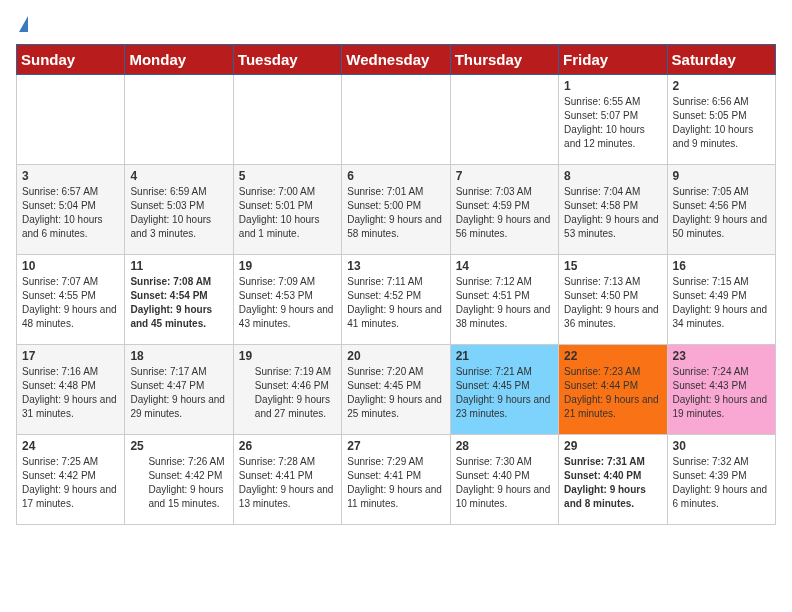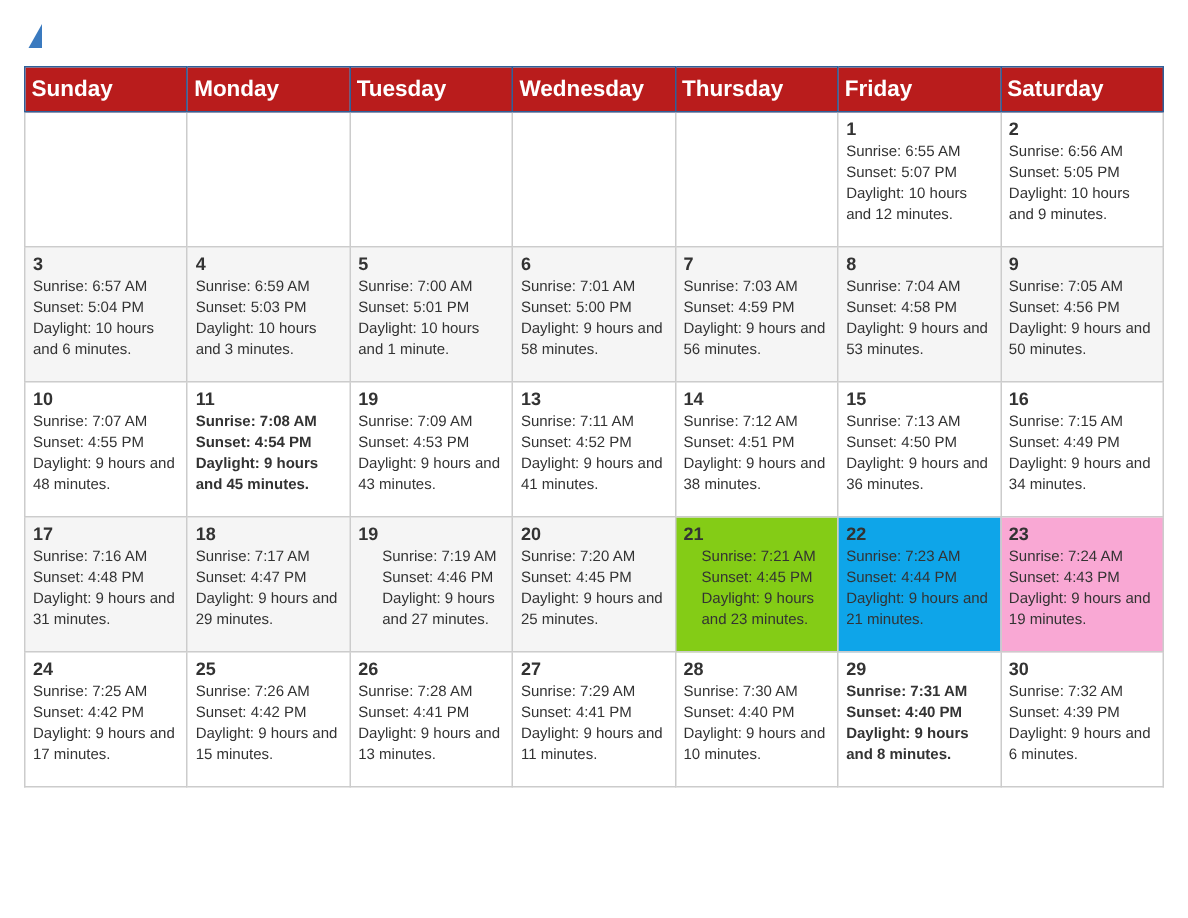--- a/index.html
+++ b/index.html
@@ -224,27 +224,27 @@
           <div class="day-info" style="white-space: pre-line; margin-left: 16px;">Sunrise: 7:19 AM
 Sunset: 4:46 PM
 Daylight: 9 hours and 27 minutes.</div>
         </td>
         <td style="background: rgb(245, 245, 245);">
           <span class="day-number">20</span>
           <div class="day-info" style="white-space: pre-line;">Sunrise: 7:20 AM
 Sunset: 4:45 PM
 Daylight: 9 hours and 25 minutes.</div>
         </td>
-        <td style="background: #84cc16;">
+        <td style="background: #7dd3fc;">
           <span class="day-number">21</span>
-          <div class="day-info" style="white-space: pre-line; margin-left: 12px;">Sunrise: 7:21 AM
+          <div class="day-info" style="white-space: pre-line;">Sunrise: 7:21 AM
 Sunset: 4:45 PM
 Daylight: 9 hours and 23 minutes.</div>
         </td>
-        <td style="background: #0ea5e9;">
+        <td style="background: #f97316;">
           <span class="day-number">22</span>
           <div class="day-info" style="white-space: pre-line;">Sunrise: 7:23 AM
 Sunset: 4:44 PM
 Daylight: 9 hours and 21 minutes.</div>
         </td>
         <td style="background: #f9a8d4;">
           <span class="day-number">23</span>
           <div class="day-info" style="white-space: pre-line;">Sunrise: 7:24 AM
 Sunset: 4:43 PM
 Daylight: 9 hours and 19 minutes.</div>
@@ -252,21 +252,21 @@
       </tr>
       <tr>
         <td>
           <span class="day-number">24</span>
           <div class="day-info" style="white-space: pre-line;">Sunrise: 7:25 AM
 Sunset: 4:42 PM
 Daylight: 9 hours and 17 minutes.</div>
         </td>
         <td>
           <span class="day-number">25</span>
-          <div class="day-info" style="white-space: pre-line;">Sunrise: 7:26 AM
+          <div class="day-info" style="white-space: pre-line; margin-left: 18px;">Sunrise: 7:26 AM
 Sunset: 4:42 PM
 Daylight: 9 hours and 15 minutes.</div>
         </td>
         <td>
           <span class="day-number">26</span>
           <div class="day-info" style="white-space: pre-line;">Sunrise: 7:28 AM
 Sunset: 4:41 PM
 Daylight: 9 hours and 13 minutes.</div>
         </td>
         <td>

